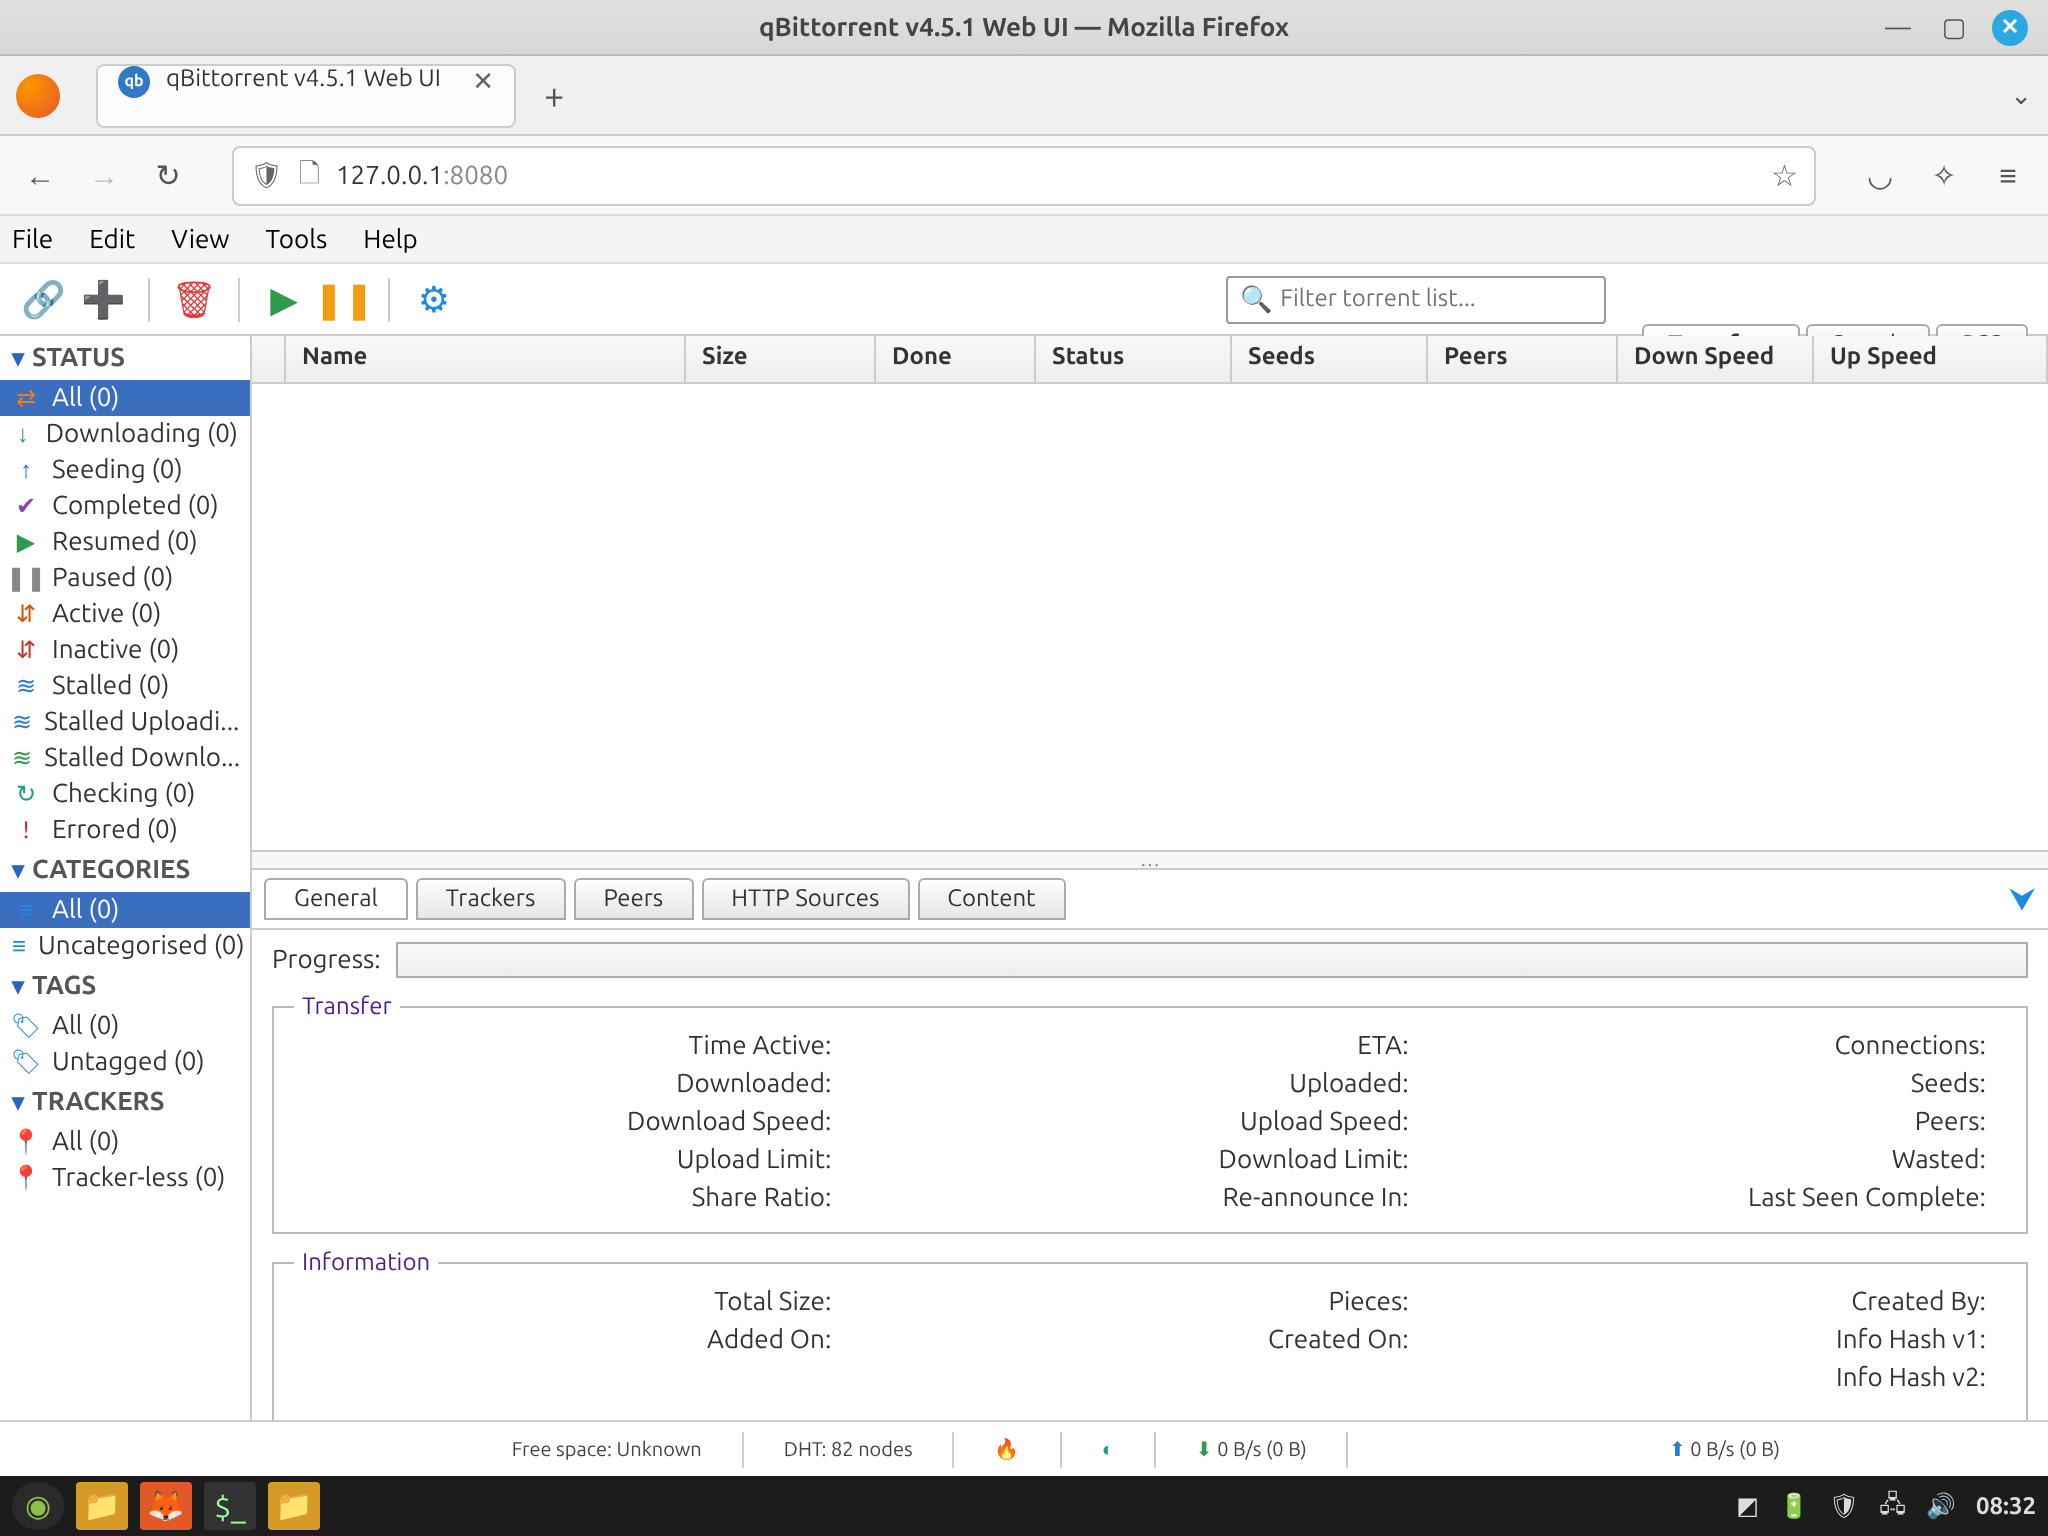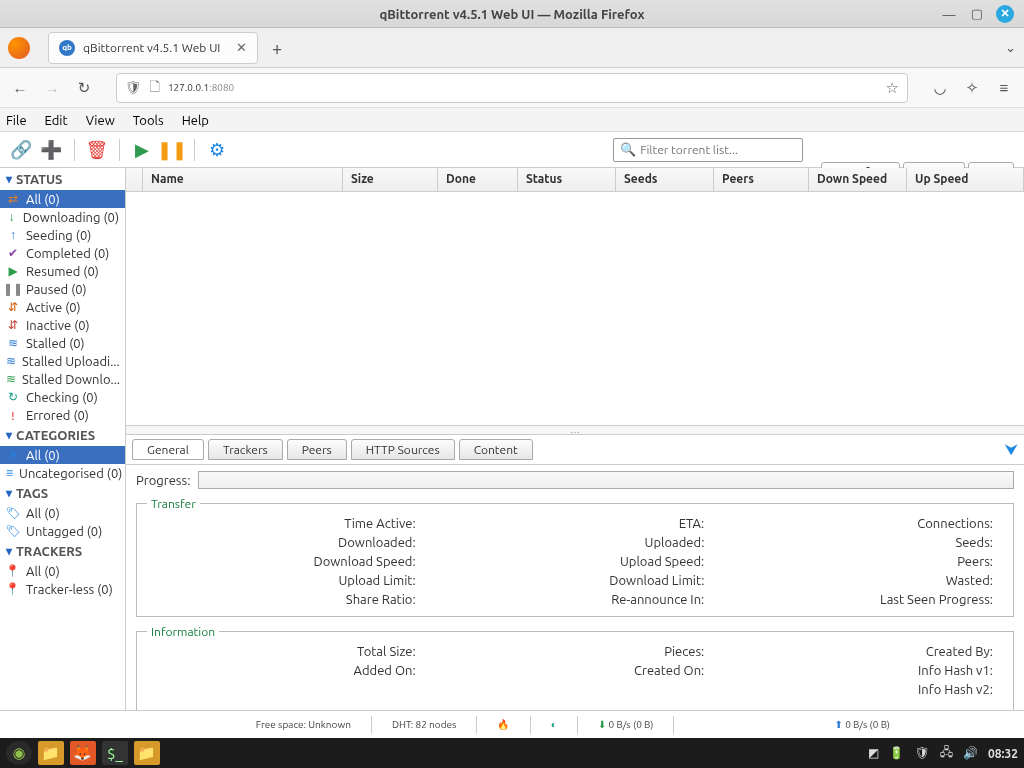--- a/index.html
+++ b/index.html
@@ -9,34 +9,34 @@
 .win-titlebar { height: 28px; background: linear-gradient(#e0e0e0,#d8d8d8); display: flex; align-items: center; position: relative; border-bottom: 1px solid #bbb; }
 .win-title { position:absolute; left:0; right:0; text-align:center; font-weight:600; color:#444; font-size:13px; }
 .win-controls { margin-left:auto; display:flex; gap:10px; padding-right:10px; z-index:1; }
 .win-btn { width:18px; height:18px; display:flex; align-items:center; justify-content:center; border-radius:50%; }
 .win-close { background:#2aa8e0; color:#fff; font-weight:bold; font-size:11px; }
 .win-min, .win-max { color:#555; }
 
 
 .ff-tabstrip { height:40px; background:#f0f0f0; display:flex; align-items:center; padding:0 8px; border-bottom:1px solid #ccc; }
 .ff-logo { width:22px; height:22px; border-radius:50%; background: radial-gradient(circle at 30% 30%, #ff9500, #e25827); margin-right:18px; }
-.ff-tab { height:32px; background:#fcfcfc; border:1px solid #ccc; border-radius:4px; display:flex; align-items:center; padding:0 10px; gap:8px; min-width:210px; }
+.ff-tab { height:32px; background:#fcfcfc; border:1px solid #ccc; border-radius:4px; display:flex; padding:0 10px; gap:8px; min-width:210px; }
 .ff-tab .favicon { width:16px; height:16px; border-radius:50%; background:#3178c6; display:flex; align-items:center; justify-content:center; color:#fff; font-size:8px; font-weight:bold; }
 .ff-tab .tab-title { font-size:12px; color:#333; }
 .ff-tab .tab-close { margin-left:auto; color:#666; font-size:13px; }
 .ff-newtab { margin-left:10px; font-size:18px; color:#555; padding:4px; }
 .ff-dropdown { margin-left:auto; color:#555; }
 
 
 .ff-navbar { height:40px; background:#f8f8f8; display:flex; align-items:center; padding:0 10px; gap:12px; border-bottom:1px solid #ddd; }
 .nav-icon { color:#555; font-size:15px; width:20px; text-align:center; }
 .nav-icon.disabled { color:#bbb; }
 .urlbar { flex:1; height:30px; border:1px solid #ccc; border-radius:4px; background:#fff; display:flex; align-items:center; padding:0 8px; gap:8px; margin:0 10px; }
 .urlbar .shield, .urlbar .lock { color:#666; font-size:13px; }
-.urlbar .url-text { flex:1; font-size:10px; color:#333; }
+.urlbar .url-text { flex:1; font-size:13px; color:#333; }
 .urlbar .url-port { color:#888; }
 .urlbar .star { color:#666; font-size:15px; }
 
 
 .app-menubar { height:24px; background:#f4f4f4; display:flex; align-items:center; padding:0 6px; gap:18px; border-bottom:1px solid #ddd; font-size:13px; color:#000000; }
 
 
 .app-toolbar { height:36px; background:#fff; display:flex; align-items:center; padding:0 10px; gap:6px; border-bottom:1px solid #ccc; }
 .tb-btn { width:24px; height:24px; display:flex; align-items:center; justify-content:center; font-size:18px; }
 .tb-sep { width:1px; height:22px; background:#ccc; margin:0 4px; }
@@ -68,21 +68,21 @@
 .detail-tabs { display:flex; gap:4px; padding:4px 6px; background:#fff; border-bottom:1px solid #ccc; align-items:center;}
 .detail-tab { border:1px solid #aaa; background:linear-gradient(#fdfdfd,#e6e6e6); padding:3px 14px; border-radius:3px 3px 0 0; font-size:12px; }
 .detail-tab.active { font-weight:normal; background:#fff; }
 .detail-collapse { margin-left:auto; color:#1e88e5; font-size:16px;}
 
 
 .detail-body { padding:6px 10px; background:#fff; overflow:auto; flex:1;}
 .progress-row { display:flex; align-items:center; gap:8px; margin-bottom:8px; }
 .progress-bar { flex:1; height:18px; border:1px solid #aaa; background:linear-gradient(#fafafa,#eee); }
 fieldset { border:1px solid #bbb; padding:6px 10px 10px; margin-bottom:8px; }
-legend { font-size:12px; color:#15803d; padding:0 4px; }
+legend { font-size:12px; color:#4c1d95; padding:0 4px; }
 .field-grid { display:grid; grid-template-columns: 1fr 1fr 1fr; column-gap:10px; row-gap:5px; }
 .field-label { text-align:right; font-size:13px; color:#333; padding-right:10px;}
 
 
 .app-statusbar { height:28px; background:#fff; border-top:1px solid #ccc; display:flex; align-items:center; padding:0 14px; gap:20px; font-size:10px; color:#444; }
 .sb-sep { width:1px; height:18px; background:#ccc; }
 .app-statusbar .spacer { flex:1; }
 
 
 .os-taskbar { position:absolute; bottom:0; left:0; right:0; height:30px; background:#1c1c1c; display:flex; align-items:center; padding:0 6px; gap:6px; color:#ddd; font-size:12px; }
@@ -304,21 +304,21 @@
             <div class="field-label">Uploaded:</div>
             <div class="field-label">Seeds:</div>
             <div class="field-label">Download Speed:</div>
             <div class="field-label">Upload Speed:</div>
             <div class="field-label">Peers:</div>
             <div class="field-label">Upload Limit:</div>
             <div class="field-label">Download Limit:</div>
             <div class="field-label">Wasted:</div>
             <div class="field-label">Share Ratio:</div>
             <div class="field-label">Re-announce In:</div>
-            <div class="field-label">Last Seen Progress:</div>
+            <div class="field-label">Last Seen Complete:</div>
           </div>
       </fieldset>
       <fieldset>
         <legend>Information</legend>
         <div class="field-grid">
             <div class="field-label">Total Size:</div>
             <div class="field-label">Pieces:</div>
             <div class="field-label">Created By:</div>
             <div class="field-label">Added On:</div>
             <div class="field-label">Created On:</div>

